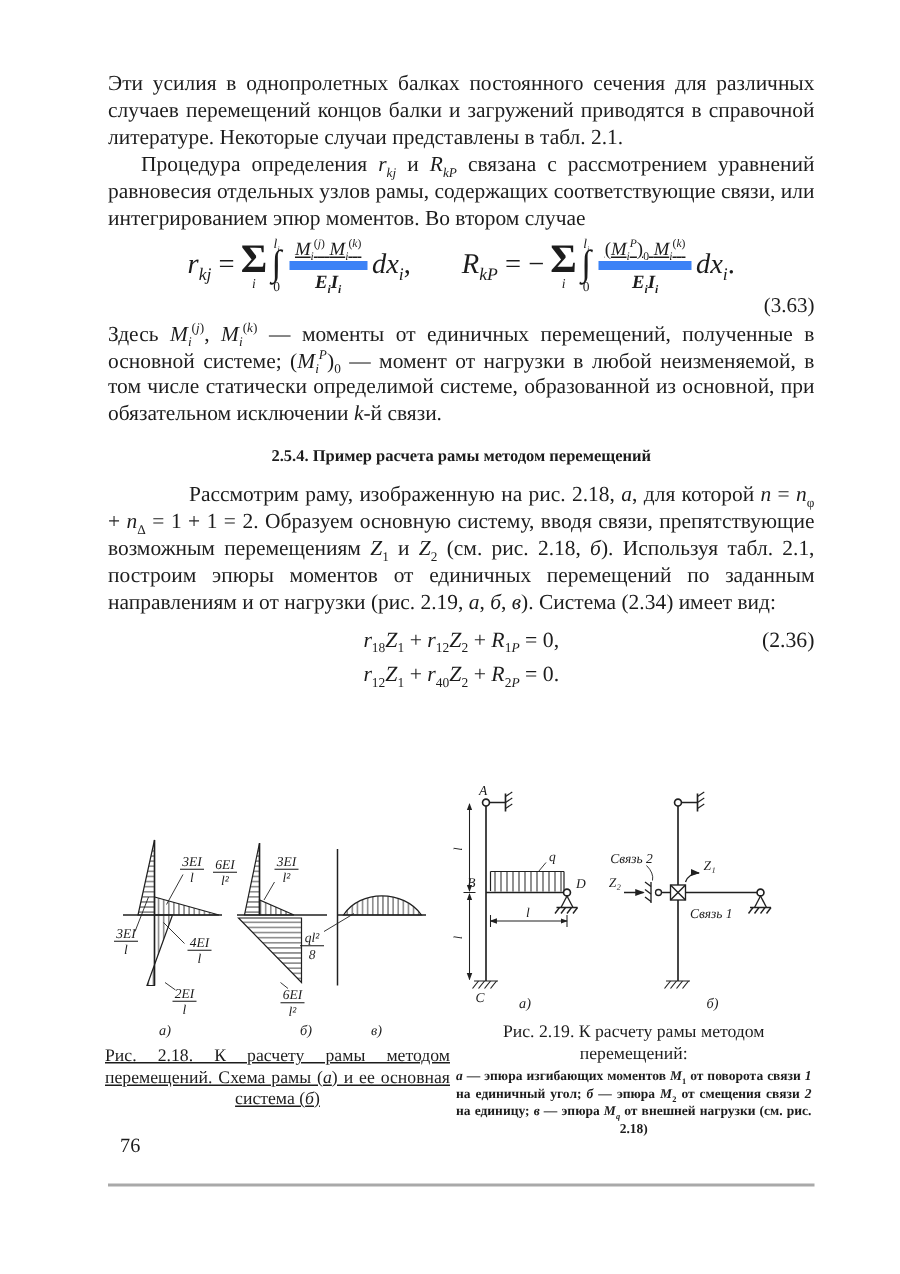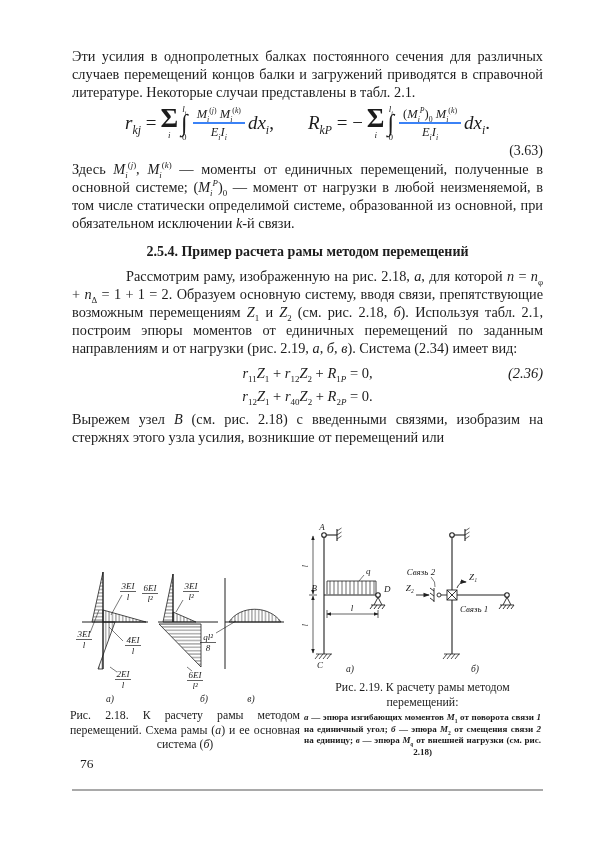--- a/index.html
+++ b/index.html
@@ -15,52 +15,53 @@
   .eq235{margin:3px 0 1px;}
   .eqrow{display:flex;justify-content:center;align-items:center;font-size:14px;}
   .m{font-size:19px;white-space:nowrap;}
   .bigop{display:inline-flex;flex-direction:column;align-items:center;line-height:1;margin:0 1px 0 4px;}
   .bigop .op{font-size:27px;font-weight:bold;line-height:.85;}
   .bigop .lim{font-size:9px;margin-top:1px;}
   .intop{display:inline-flex;flex-direction:column;align-items:center;line-height:1;margin:0 2px;}
   .intop .ilim{font-size:9px;line-height:1;}
   .intop .isym{font-size:24px;line-height:.8;}
   .frac{display:inline-flex;flex-direction:column;align-items:center;margin:0 3px;font-size:12.5px;line-height:1.15;}
-  .frac .fn{border-bottom:2px solid #3b82f6;padding:0 4px 1px;}
-  .frac .fd{padding-top:1px;}
+  .frac .fn{border-bottom:6px solid #3b82f6;padding:0 4px 1px;text-decoration:underline;}
+  .frac .fd{padding-top:1px;font-weight:bold;}
   .gapw{width:34px;}
   .eqnumline{text-align:right;font-size:14px;line-height:15px;margin:1px 0 3px;}
   
   .eq236{position:relative;text-align:center;margin:4px 0 3px;font-size:14.5px;}
   .eq236 .line{line-height:23px;}
-  .eq236 .eqnum{position:absolute;right:0;top:3px;font-style:italic;}
-  .heading{font-weight:bold;text-align:center;text-indent:0 !important;margin:10px 0 8px !important;font-size:14px;}
+  .eq236 .eqnum{position:absolute;right:0;top:3px;}
+  .heading{font-weight:bold;text-align:center;text-indent:0 !important;margin:10px 0 8px !important;font-size:11px;}
   
   .fig{position:absolute;}
-  .fig218{left:70px;top:564px;width:230px;}
+  .fig218{left:70px;top:552px;width:230px;}
   .fig219{left:300px;top:521px;width:245px;}
-  .figcap{font-size:11.8px;line-height:14.5px;text-align:justify;text-align-last:center;margin-top:4px;}
+  .figcap{font-size:11.8px;line-height:14.5px;text-align:justify;text-align-last:center;margin-top:4px;text-decoration:underline;}
   .figcap219{font-size:11.8px;line-height:14.5px;text-align:center;margin-top:2px;}
   .figlegend{font-size:9px;font-weight:bold;line-height:11.5px;text-align:justify;text-align-last:center;margin-top:3px;padding:0 4px;}
   .pagenum{position:absolute;left:80px;top:756px;font-weight:normal;font-size:13.5px;}
   .botrule{position:absolute;left:72px;top:789px;width:471px;height:2px;background:#a9a9a9;}
   svg{display:block;}
   svg text{font-family:"Liberation Serif","DejaVu Serif",serif;fill:#1c1c1c;}
   .sl{font-size:9px;font-style:italic;}
   .sl2{font-size:8px;font-style:italic;}
   .stag{font-size:9.5px;font-style:italic;}
   .scap{font-size:9px;font-style:italic;}
 </style>
 </head>
 <body>
 
 <div class="sheet">
 
   <div class="textcol">
     <p class="p-first">Эти усилия в однопролетных балках постоянного сечения для различных случаев перемещений концов балки и загружений приводятся в справочной литературе. Некоторые случаи представлены в табл. 2.1.</p>
+    <p>Процедура определения <i>r</i><sub><i>kj</i></sub> и <i>R</i><sub><i>kP</i></sub> связана с рассмотрением уравнений равновесия отдельных узлов рамы, содержащих соответствующие связи, или интегрированием эпюр моментов. Во втором случае</p>
 
     <div class="eq235">
       <div class="eqrow">
         <span class="m"><i>r</i><sub><i>kj</i></sub> =</span>
         <span class="bigop">
           <span class="op">Σ</span>
           <span class="lim"><i>i</i></span>
         </span>
         <span class="intop">
           <span class="ilim"><i>l</i><sub><i>i</i></sub></span>
@@ -92,26 +93,25 @@
       <div class="eqnumline">(3.63)</div>
     </div>
 
     <p class="p-first">Здесь <i>M</i><sub><i>i</i></sub><sup>(<i>j</i>)</sup>, <i>M</i><sub><i>i</i></sub><sup>(<i>k</i>)</sup> — моменты от единичных перемещений, полученные в основной системе; (<i>M</i><sub><i>i</i></sub><sup><i>P</i></sup>)<sub>0</sub> — момент от нагрузки в любой неизменяемой, в том числе статически определимой системе, образованной из основной, при обязательном исключении <i>k</i>-й связи.</p>
 
     <p class="heading">2.5.4. Пример расчета рамы методом перемещений</p>
 
     <p class="p-big">Рассмотрим раму, изображенную на рис. 2.18, <i>а</i>, для которой <i>n</i> = <i>n</i><sub>φ</sub> + <i>n</i><sub>Δ</sub> = 1 + 1 = 2. Образуем основную систему, вводя связи, препятствующие возможным перемещениям <i>Z</i><sub>1</sub> и <i>Z</i><sub>2</sub> (см. рис. 2.18, <i>б</i>). Используя табл. 2.1, построим эпюры моментов от единичных перемещений по заданным направлениям и от нагрузки (рис. 2.19, <i>а</i>, <i>б</i>, <i>в</i>). Система (2.34) имеет вид:</p>
 
     <div class="eq236">
-      <div class="line"><i>r</i><sub>11</sub><i>Z</i><sub>1</sub> + <i>r</i><sub>12</sub><i>Z</i><sub>2</sub> + <i>R</i><sub>1<i>P</i></sub> = 0,</div>
+      <div class="line"><i>r</i><sub>18</sub><i>Z</i><sub>1</sub> + <i>r</i><sub>12</sub><i>Z</i><sub>2</sub> + <i>R</i><sub>1<i>P</i></sub> = 0,</div>
       <div class="line"><i>r</i><sub>12</sub><i>Z</i><sub>1</sub> + <i>r</i><sub>40</sub><i>Z</i><sub>2</sub> + <i>R</i><sub>2<i>P</i></sub> = 0.</div>
       <span class="eqnum">(2.36)</span>
     </div>
 
-    <p class="p-first">Вырежем узел <i>B</i> (см. рис. 2.18) с введенными связями, изобразим на стержнях этого узла усилия, возникшие от перемещений или</p>
   </div>
 
   <div class="fig fig218">
     <svg width="228" height="140" viewBox="0 0 228 140">
       <defs>
         <pattern id="hh" patternUnits="userSpaceOnUse" width="3.4" height="3.4">
           <line x1="0" y1="1.7" x2="3.4" y2="1.7" stroke="#2b2b2b" stroke-width="0.6"></line>
         </pattern>
         <pattern id="hv" patternUnits="userSpaceOnUse" width="3.4" height="3.4">
           <line x1="1.7" y1="0" x2="1.7" y2="3.4" stroke="#2b2b2b" stroke-width="0.6"></line>

